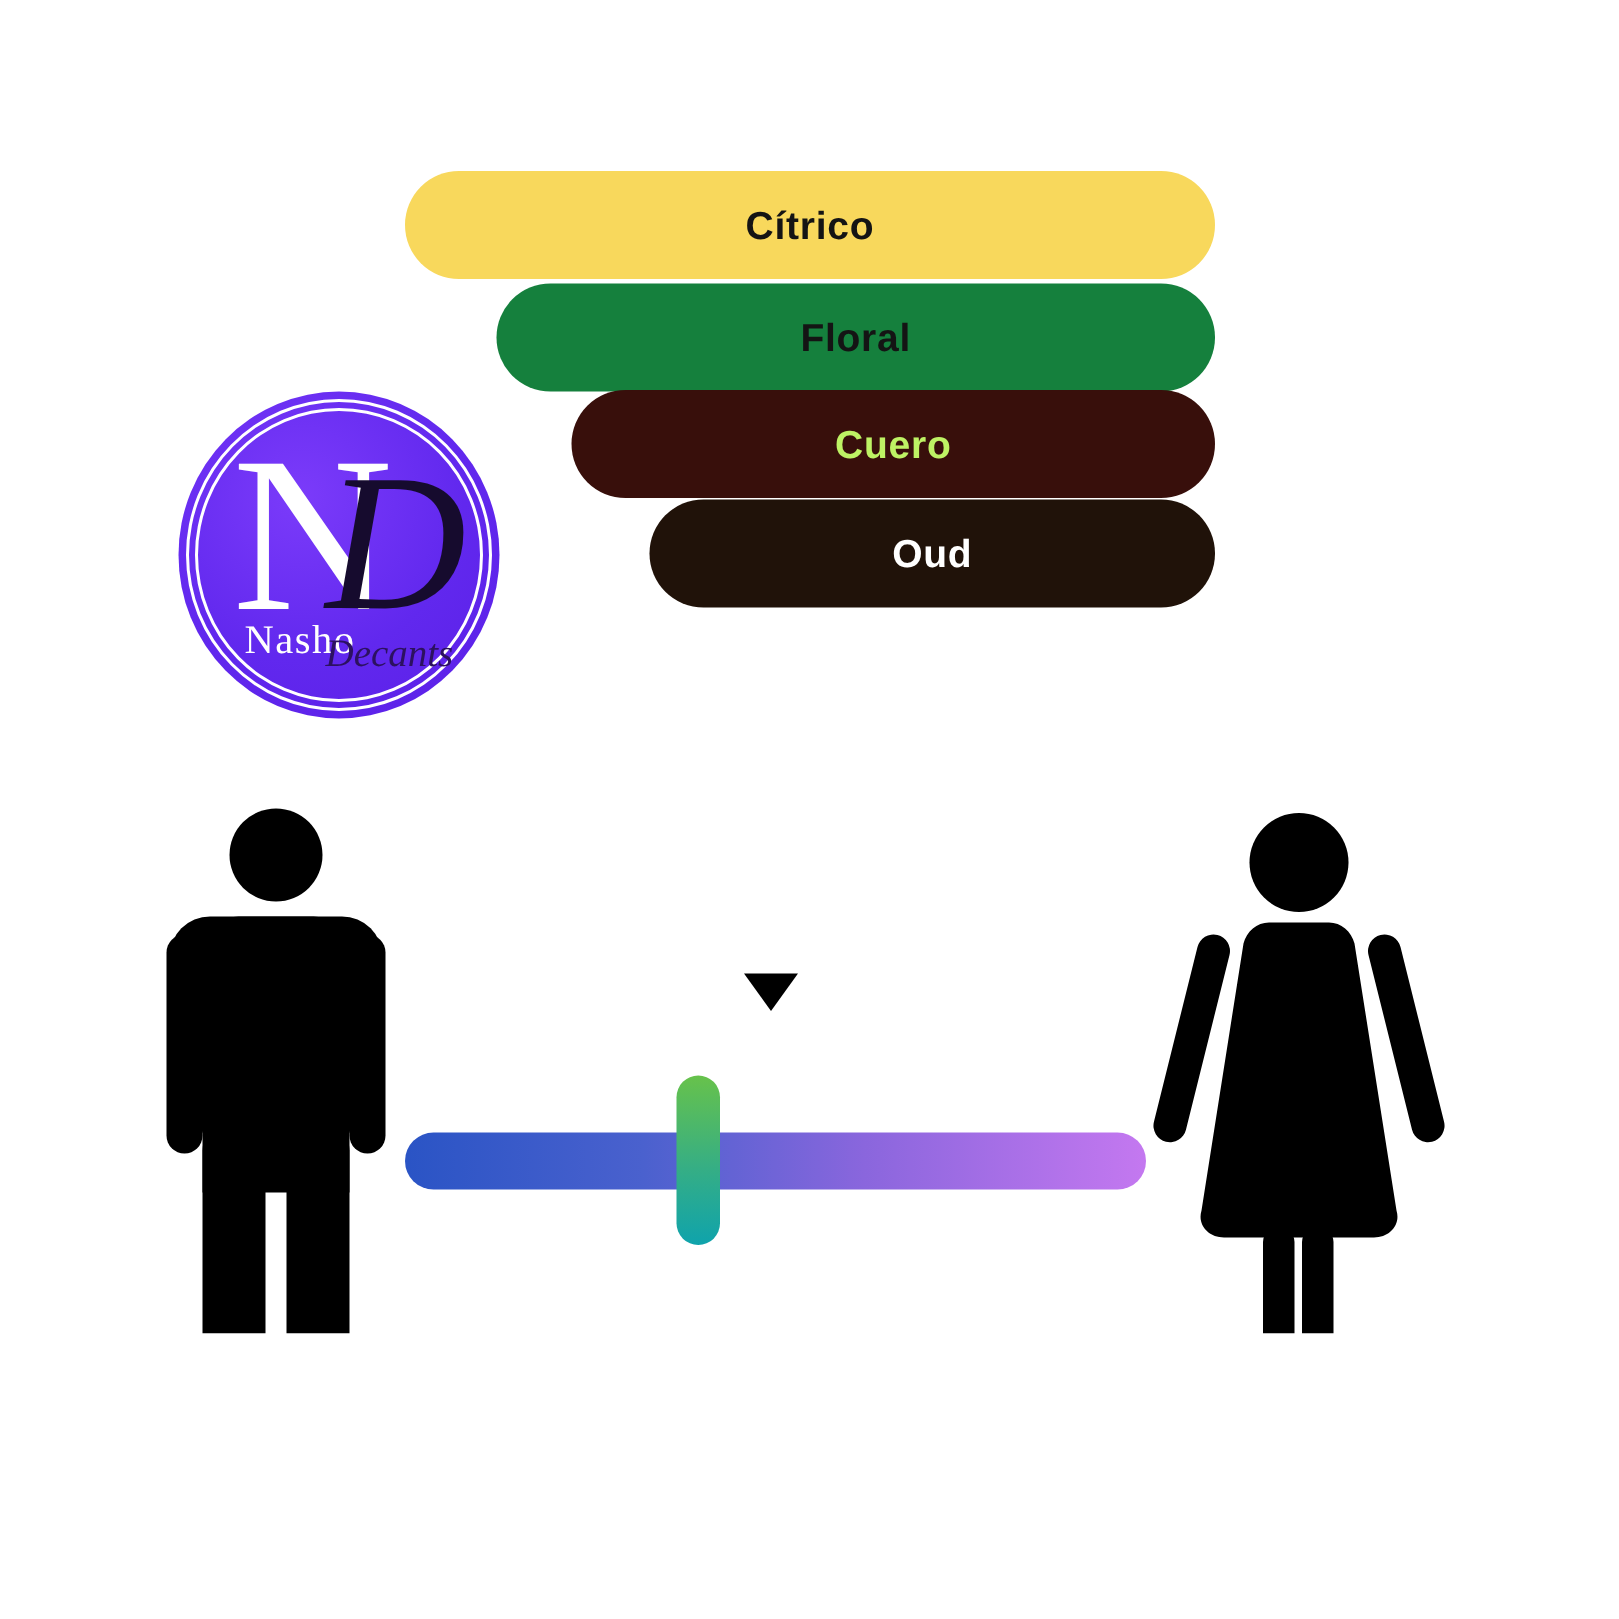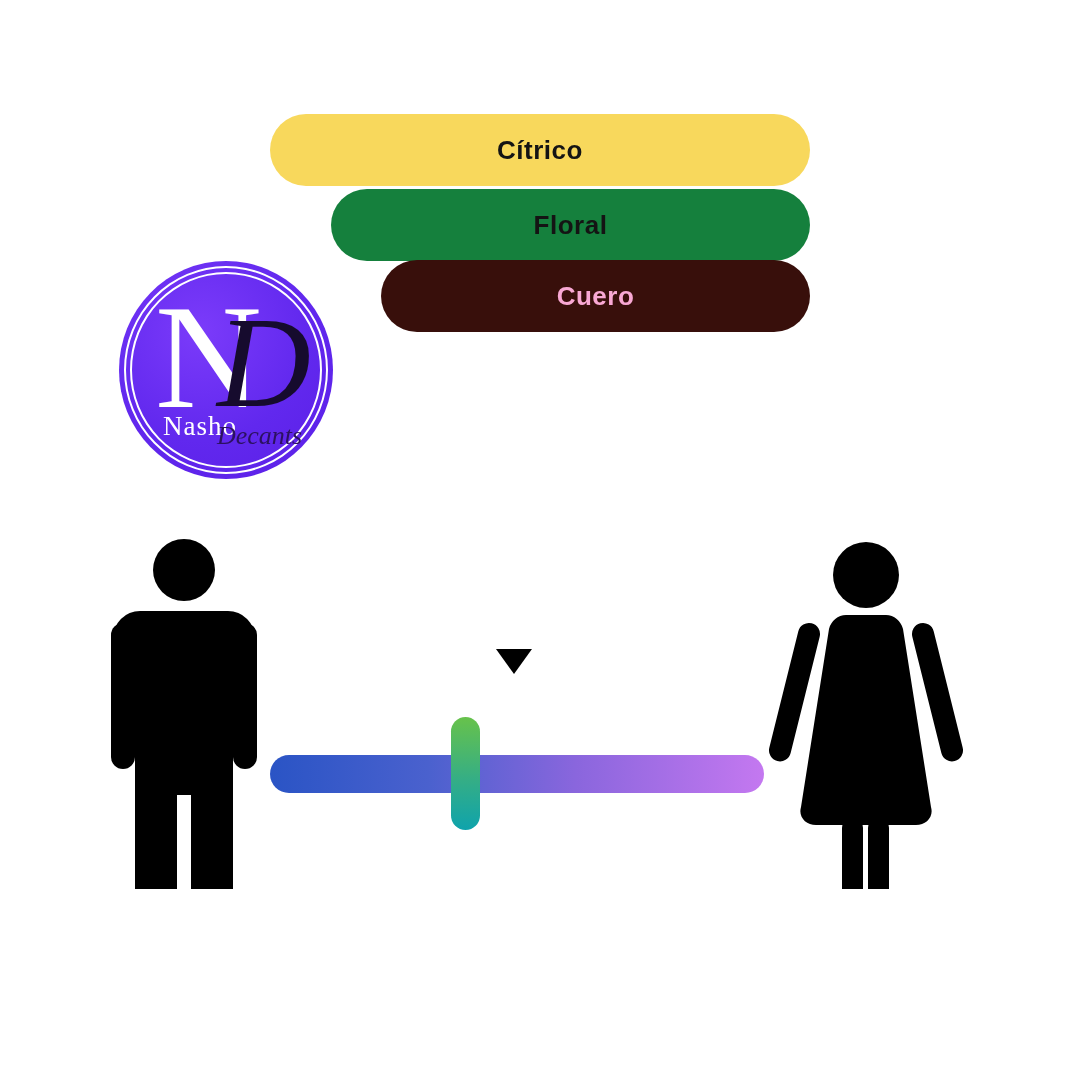--- a/index.html
+++ b/index.html
@@ -64,22 +64,25 @@
 <body>
 
 <div class="canvas">
 
   <div class="accord accord-1" style="width: 540px; background: rgb(248, 216, 92); color: rgb(20, 20, 20);">
     <span>Cítrico</span>
   </div>
   <div class="accord accord-2" style="width: 479px; background: #15803d; color: rgb(20, 20, 20);">
     <span>Floral</span>
   </div>
-  <div class="accord accord-3" style="width: 429px; background: rgb(56, 15, 11); color: #f9a8d4;">
+  <div class="accord accord-3" style="width: 429px; background: rgb(56, 15, 11); color: #bef264;">
     <span>Cuero</span>
+  </div>
+  <div class="accord accord-4" style="width: 377px; background: rgb(32, 18, 9); color: rgb(255, 255, 255);">
+    <span>Oud</span>
   </div>
 
   <div class="logo" style="background: radial-gradient(circle at 38% 32%, rgb(123, 59, 250) 0%, rgb(97, 40, 238) 55%, rgb(90, 30, 230) 100%);">
     <div class="logo-ring ring-outer" style="border-color: rgb(255, 255, 255);"></div>
     <div class="logo-ring ring-inner" style="border-color: rgb(255, 255, 255);"></div>
     <span class="logo-n" style="color: rgb(255, 255, 255);">N</span>
     <span class="logo-d" style="color: rgb(22, 11, 46);">D</span>
     <span class="logo-nasho" style="color: rgb(255, 255, 255); text-align: center;">Nasho</span>
     <span class="logo-decants" style="color: rgb(44, 17, 96); text-align: center;">Decants</span>
   </div>

